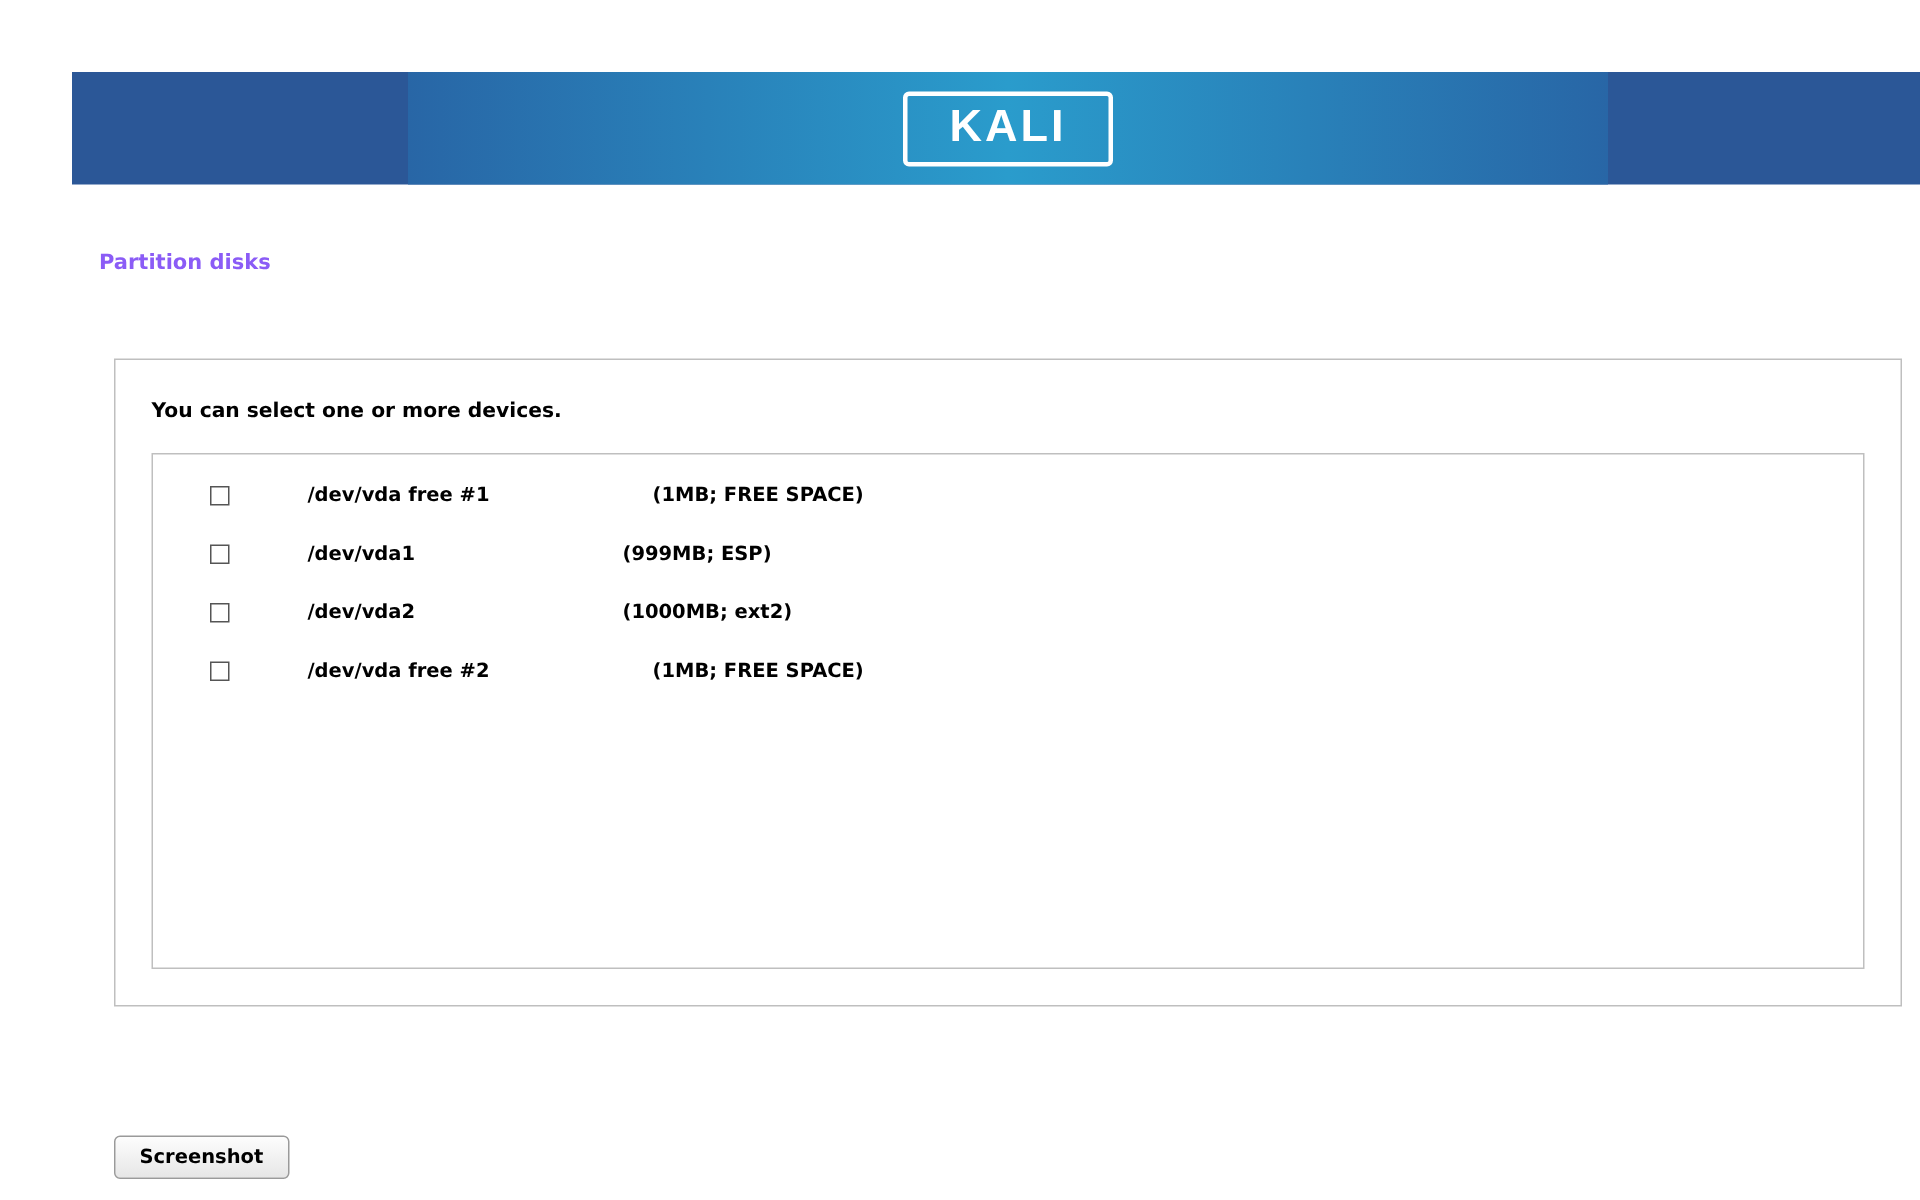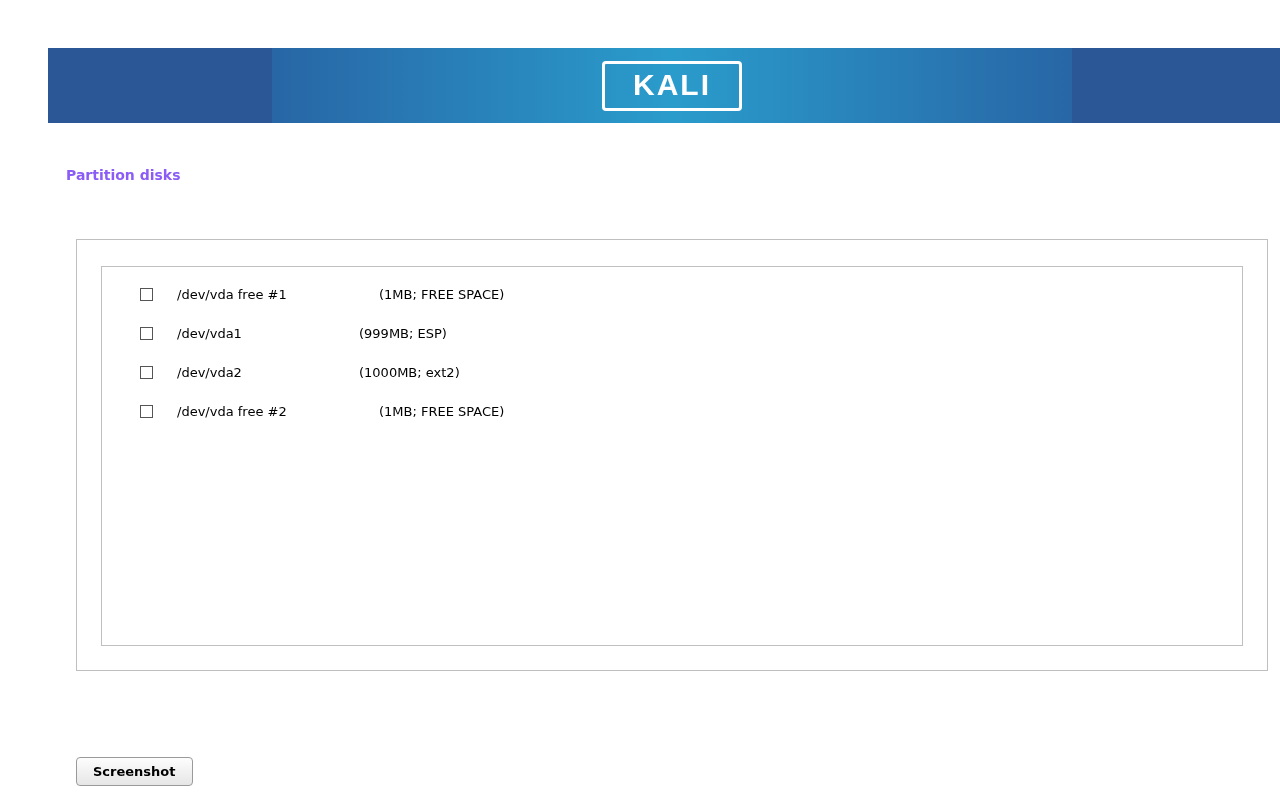--- a/index.html
+++ b/index.html
@@ -92,23 +92,24 @@
     .device-list {
       flex: 1;
       border: 1px solid #bfbfbf;
       overflow: auto;
     }
     .device-row {
       display: flex;
       align-items: center;
       height: 23px;
       padding-left: 6px;
-      font-weight: normal;
+      font-weight: bold;
       font-size: 13px;
       cursor: pointer;
+      gap: 28px;
     }
     .device-row.selected {
       background: #3b7dde;
       color: #ffffff;
     }
     .checkbox {
       width: 13px;
       height: 13px;
       border: 1px solid #555;
       background: #ffffff;
@@ -166,20 +167,21 @@
     <div class="kali-logo">
       <span class="kali-text">KALI</span>
     </div>
   </div>
 </div>
 
 <div class="page-title">Partition disks</div>
 
 <div class="content-outer">
   <div class="panel">
+    <div class="instruction-2">You can select one or more devices.</div>
     <div class="device-list" id="device-list">
         <div class="device-row">
           <span class="checkbox"></span>
           <span class="dev-name wide">/dev/vda free #1</span>
           <span class="dev-info">(1MB; FREE SPACE)</span>
         </div>
         <div class="device-row">
           <span class="checkbox"></span>
           <span class="dev-name">/dev/vda1</span>
           <span class="dev-info">(999MB; ESP)</span>

